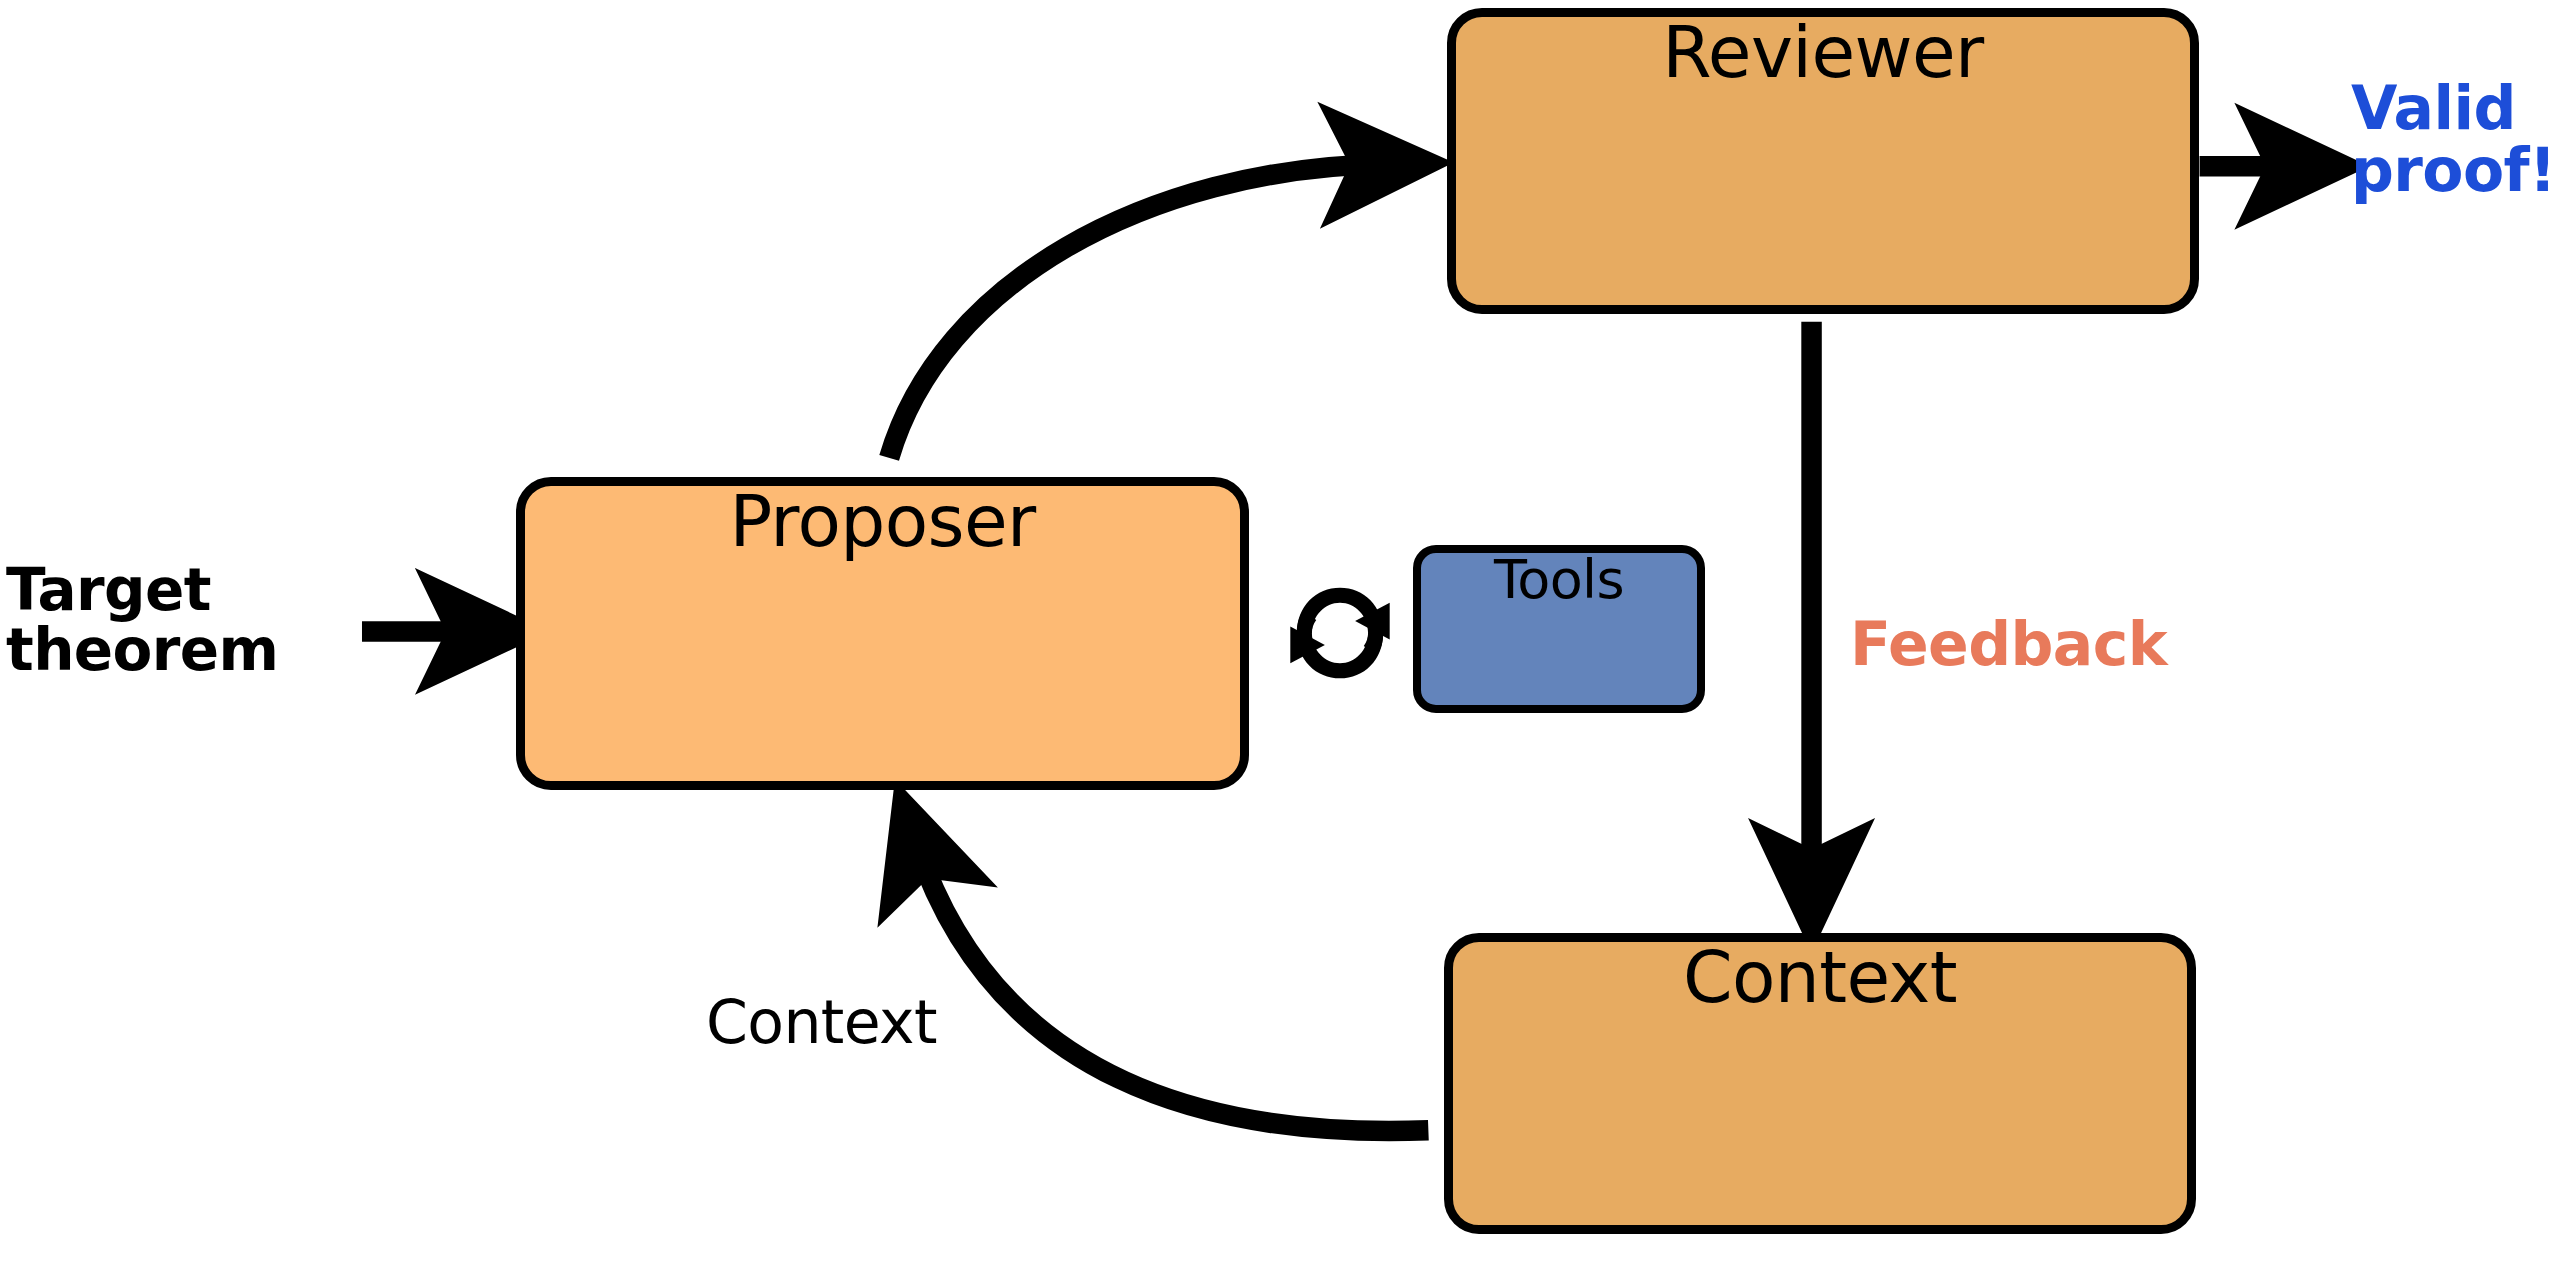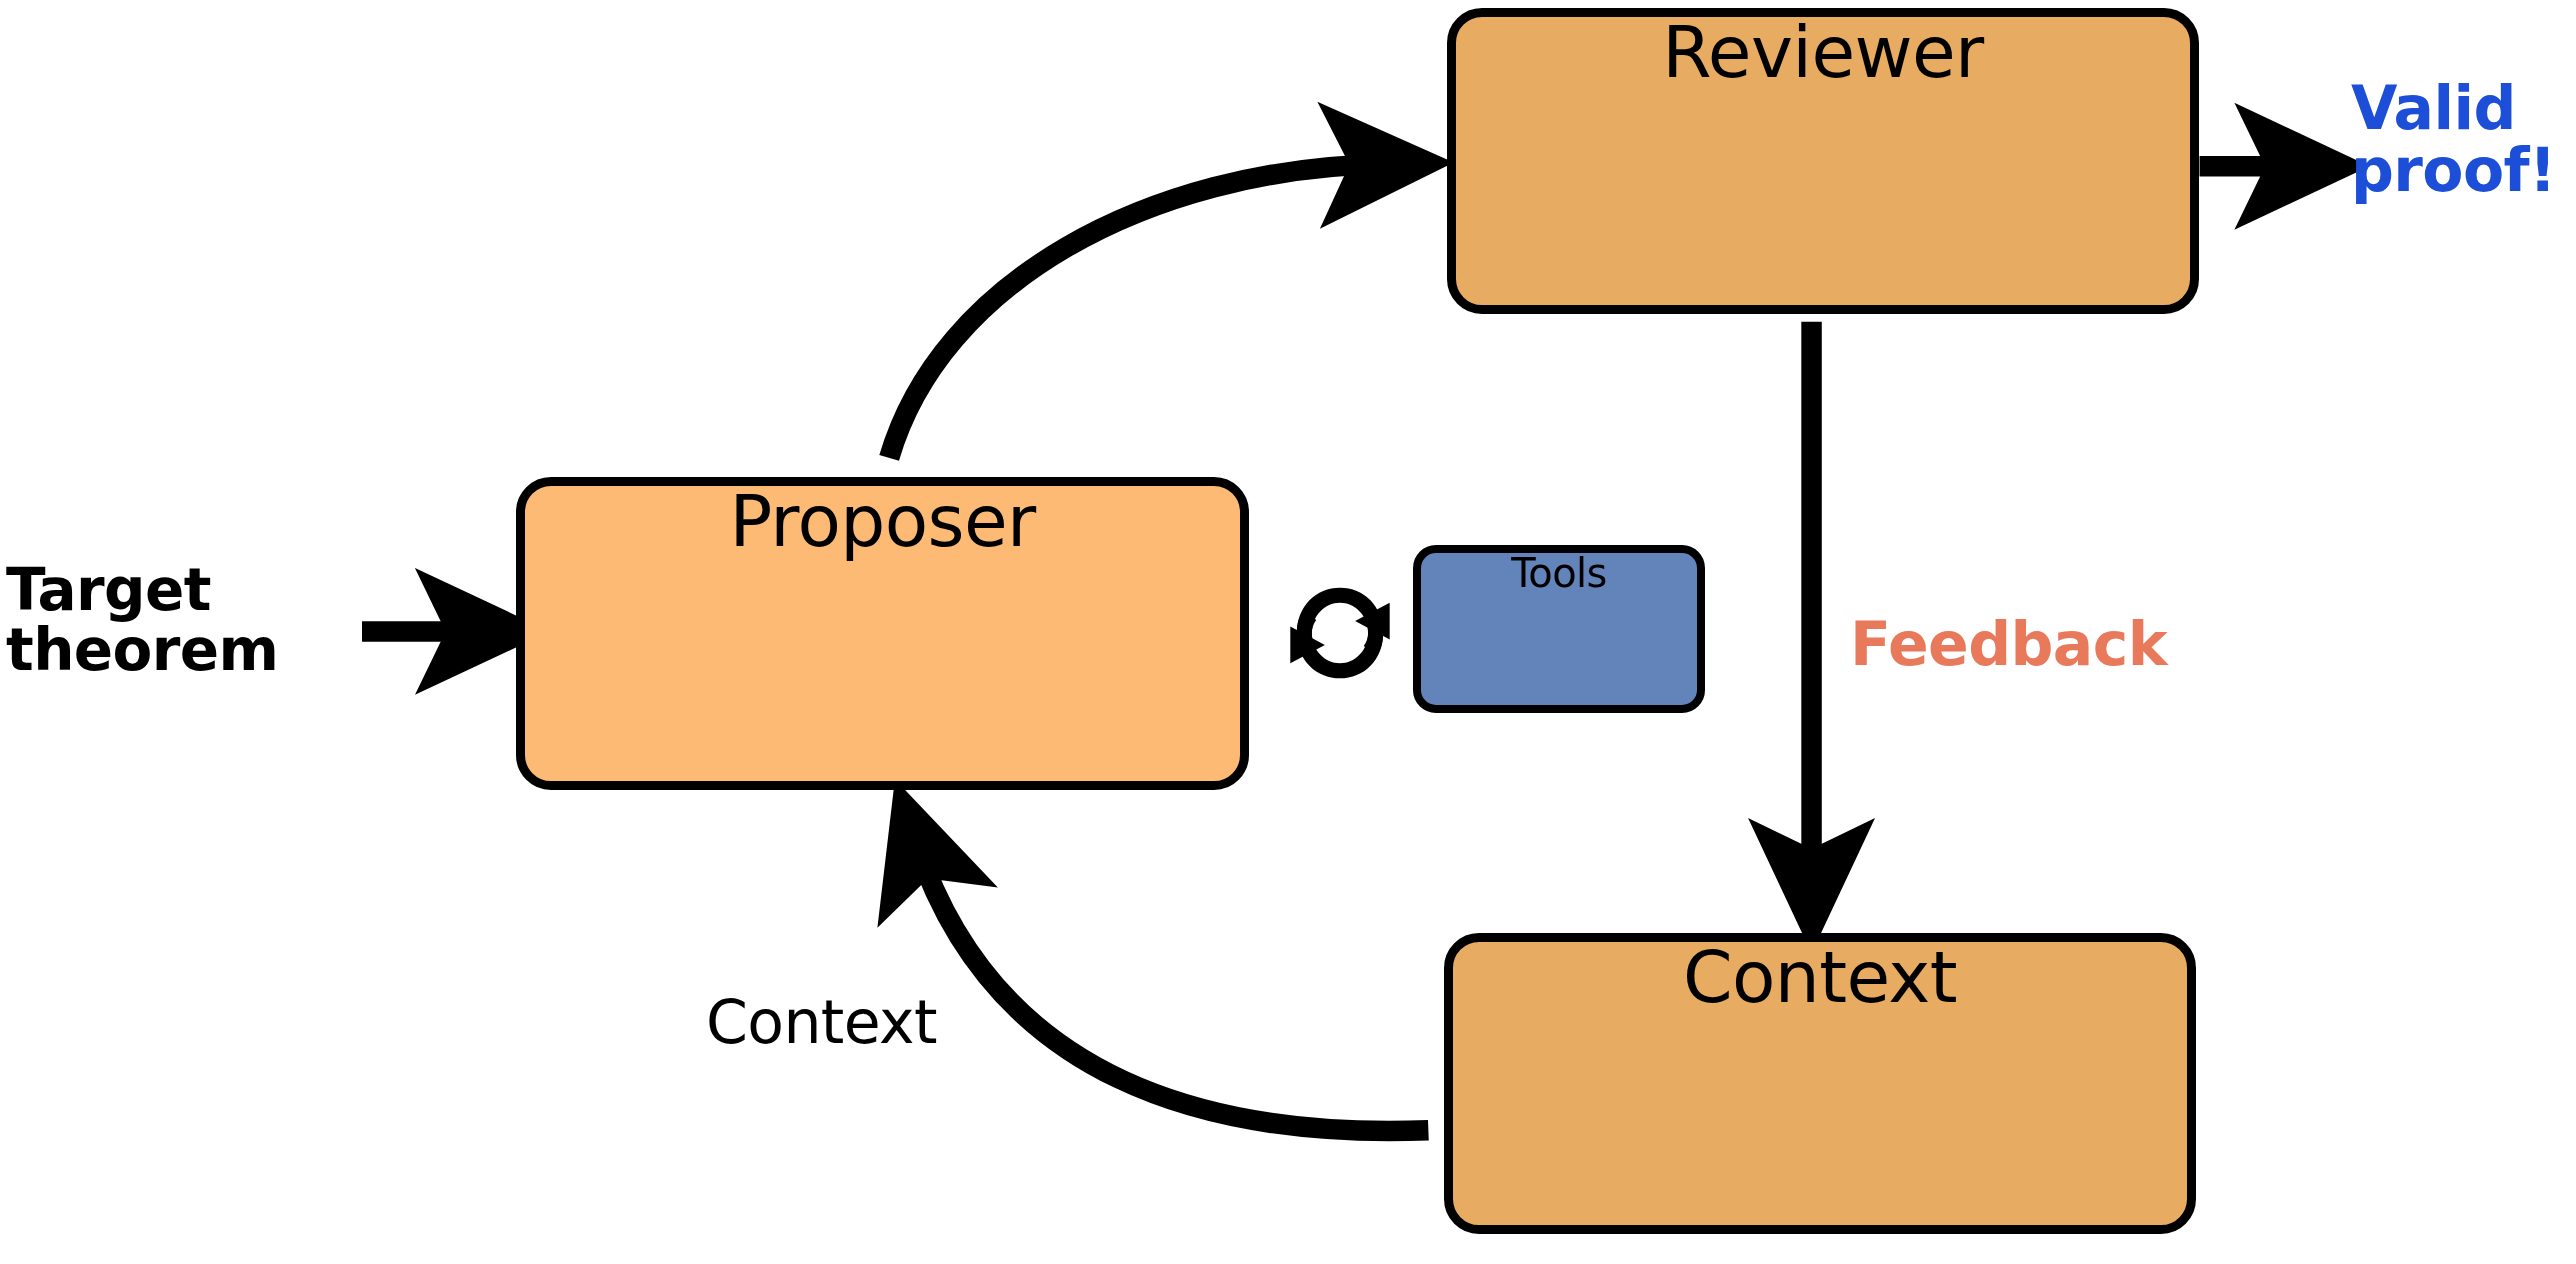--- a/index.html
+++ b/index.html
@@ -55,21 +55,21 @@
     left: 1444px; top: 933px; width: 752px; height: 301px;
     background: #e7ab61;
   }
   #box-memory .node-label { font-size: 71px; }
   #box-tools {
     left: 1413px; top: 545px; width: 292px; height: 168px;
     background: #6384bb;
     border-width: 8.4px;
     border-radius: 23px;
   }
-  #box-tools .node-label { font-size: 40px; }
+  #box-tools .node-label { font-size: 54px; }
 
   .edge-label {
     position: absolute;
     line-height: 1.03;
     white-space: pre-line;
   }
   .lbl-light {
     font-family: "DejaVu Sans", sans-serif;
     font-weight: 400;
     color: #000000;

